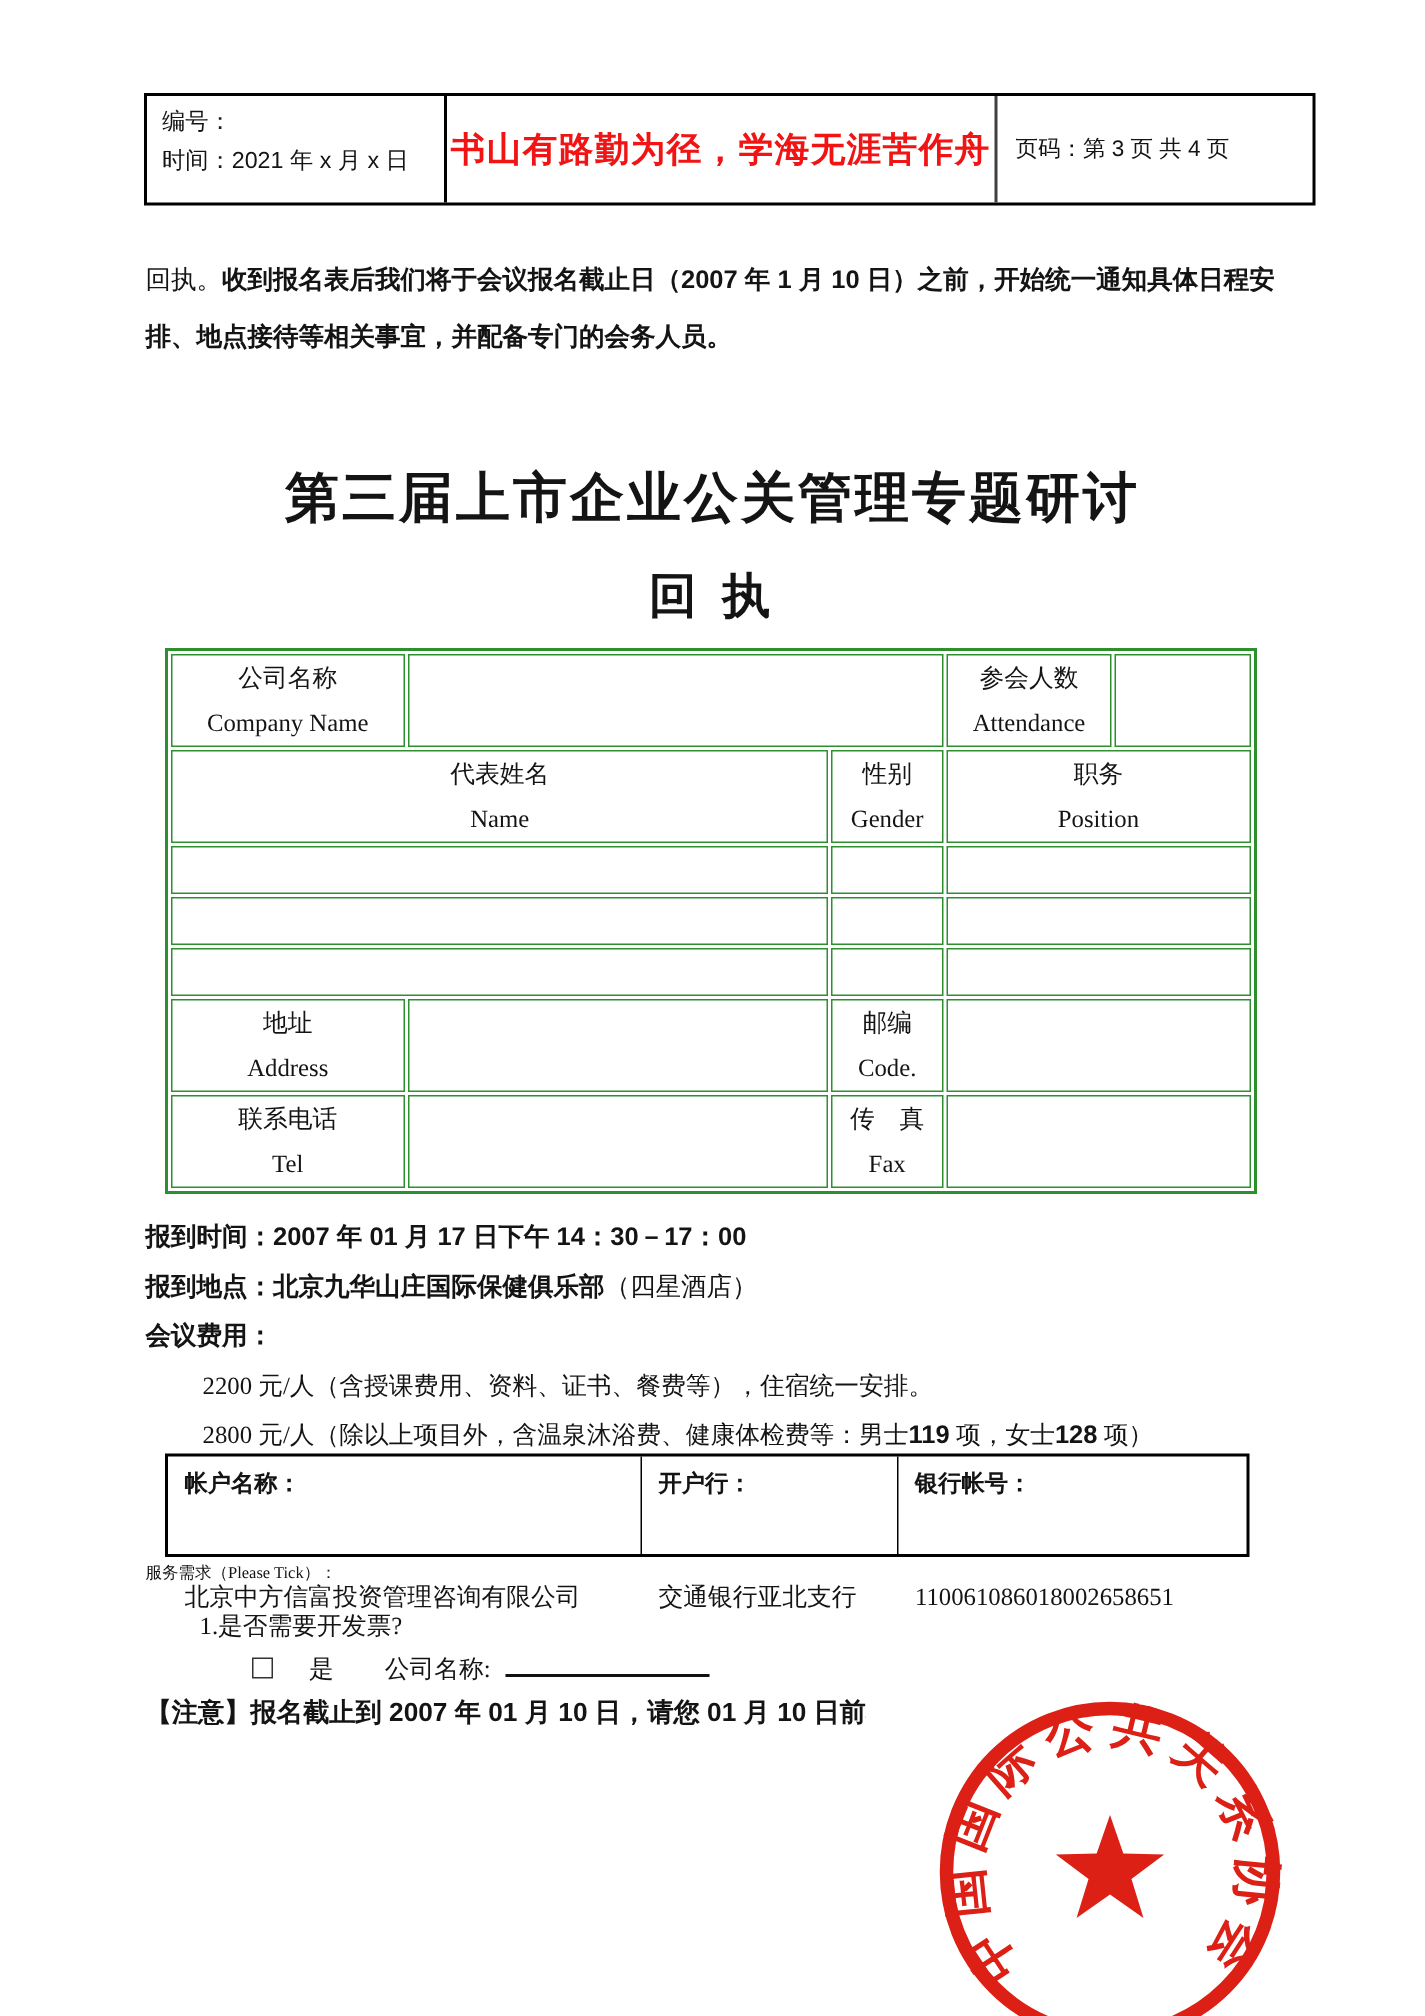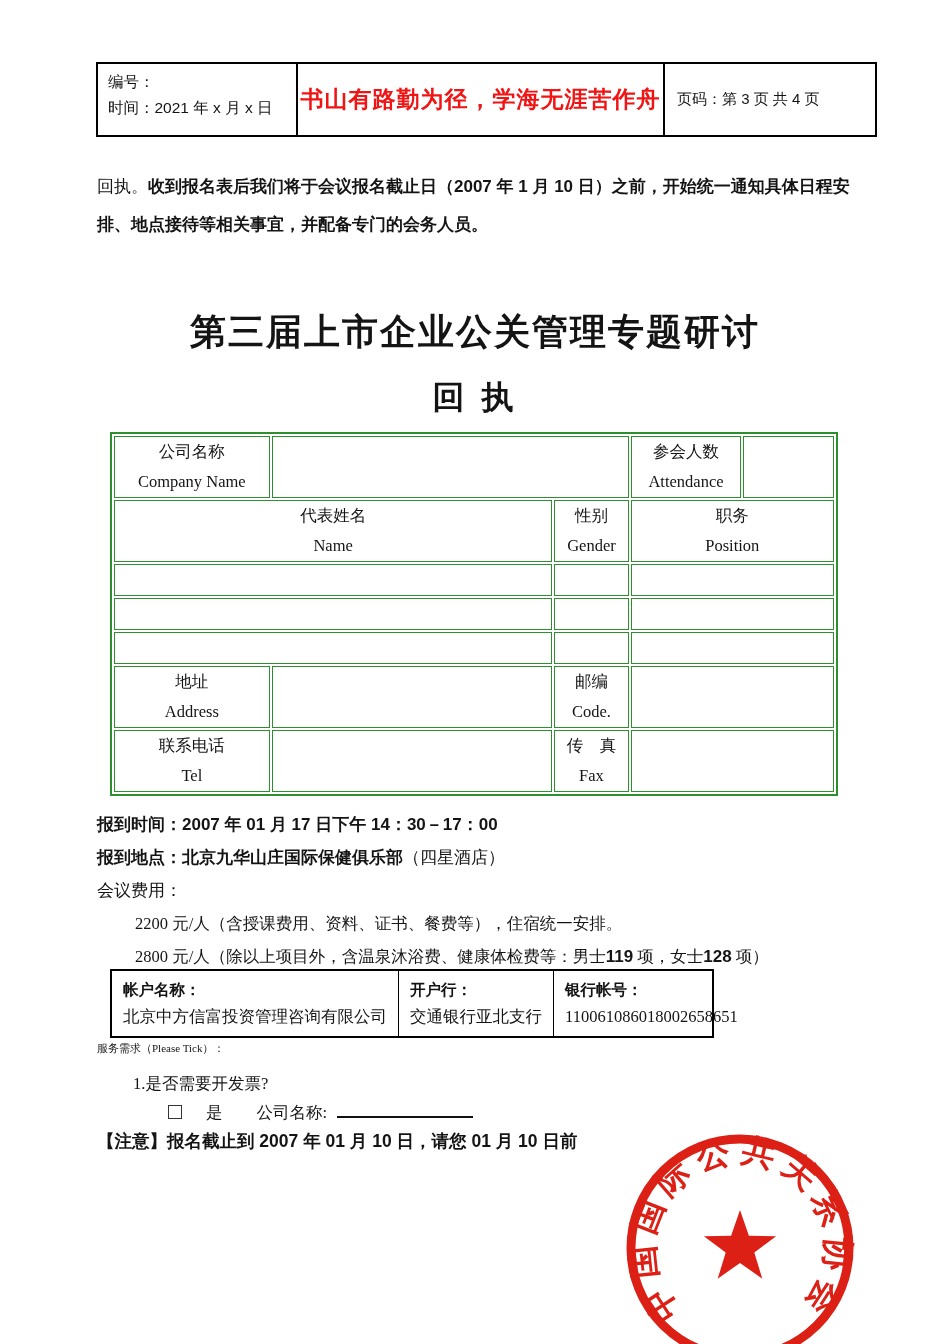--- a/index.html
+++ b/index.html
@@ -10,21 +10,21 @@
   }
 
   
   .header-table {
     position:absolute; left:96px; top:62px; width:781px; height:75px;
     border:2px solid #000; display:flex; box-sizing:border-box;
   }
   .hcell { box-sizing:border-box; }
   .hc1 { width:198px; padding:5px 10px; font-family:"Liberation Sans",sans-serif; font-size:15.5px; line-height:26px; }
   .hc2 { flex:1; display:flex; align-items:center; justify-content:center;
-         border-left:2px solid #000; border-right:2px solid #000000; }
+         border-left:2px solid #000; border-right:2px solid #404040; }
   .slogan { font-family:"Liberation Sans",sans-serif; font-weight:700; font-size:23px;
             color:#f01414; letter-spacing:1px; white-space:nowrap; }
   .hc3 { width:210px; display:flex; align-items:center; padding-left:12px;
          font-family:"Liberation Sans",sans-serif; font-size:15px; }
 
   
   .intro { position:absolute; left:97px; top:168px; width:772px; margin:0;
            font-size:17px; line-height:38px; }
   .intro-bold { font-family:"Liberation Sans",sans-serif; font-weight:700; }
 
@@ -46,36 +46,36 @@
   }
   .rt td { height:60px; }
   .rs td { height:30px; }
   .rm td { height:56px; }
 
   
   .dline { position:absolute; white-space:nowrap; font-size:17px; }
   .hei { font-family:"Liberation Sans",sans-serif; font-weight:600; }
   .l-time  { left:97px;  top:813px; }
   .l-place { left:97px;  top:846px; }
-  .l-fees  { left:97px;  top:879px; font-weight:400; }
+  .l-fees  { left:97px;  top:879px; font-weight:700; }
   .l-fee1  { left:135px; top:913px; font-size:16.5px; }
   .l-fee2  { left:135px; top:946px; font-size:16.5px; }
   .num-b { font-family:"Liberation Sans",sans-serif; font-weight:700; font-size:17px; }
 
   
   .bank-table {
-    position:absolute; left:110px; top:969px; width:604px; height:69px;
-    border:2px solid #000; display:flex; box-sizing:border-box;
+    position:absolute; left:110px; top:969px; width:723px; height:69px;
+    border:2px solid #000; display:flex; box-sizing:border-box;justify-content:flex-end;
   }
   .bcell { box-sizing:border-box; padding:5px 11px; }
   .bc1 { width:315px; }
   .bc2 { width:172px; border-left:1px solid #000; border-right:1px solid #000; }
   .bc3 { flex:1; }
   .blabel { font-family:"Liberation Sans",sans-serif; font-weight:700; font-size:15.5px; line-height:27px; }
-  .bvalue { font-size:16.5px; line-height:27px; white-space:nowrap; }
+  .bvalue { font-size:16.5px; line-height:27px; white-space:nowrap;margin-top:48px; }
 
   
   .l-services { left:97px;  top:1041px; font-size:11px; }
   .l-q1       { left:133px; top:1073px; font-size:16.5px; }
   .l-check    { left:168px; top:1102px; font-size:16.5px; }
   .checkbox { display:inline-block; width:12px; height:12px; border:1.5px solid #333;
               vertical-align:-1px; background:#fff; }
   .opt-yes { margin-left:24px; }
   .cf-label { margin-left:34px; }
   .write-line { display:inline-block; width:136px; height:14px; margin-left:10px;

